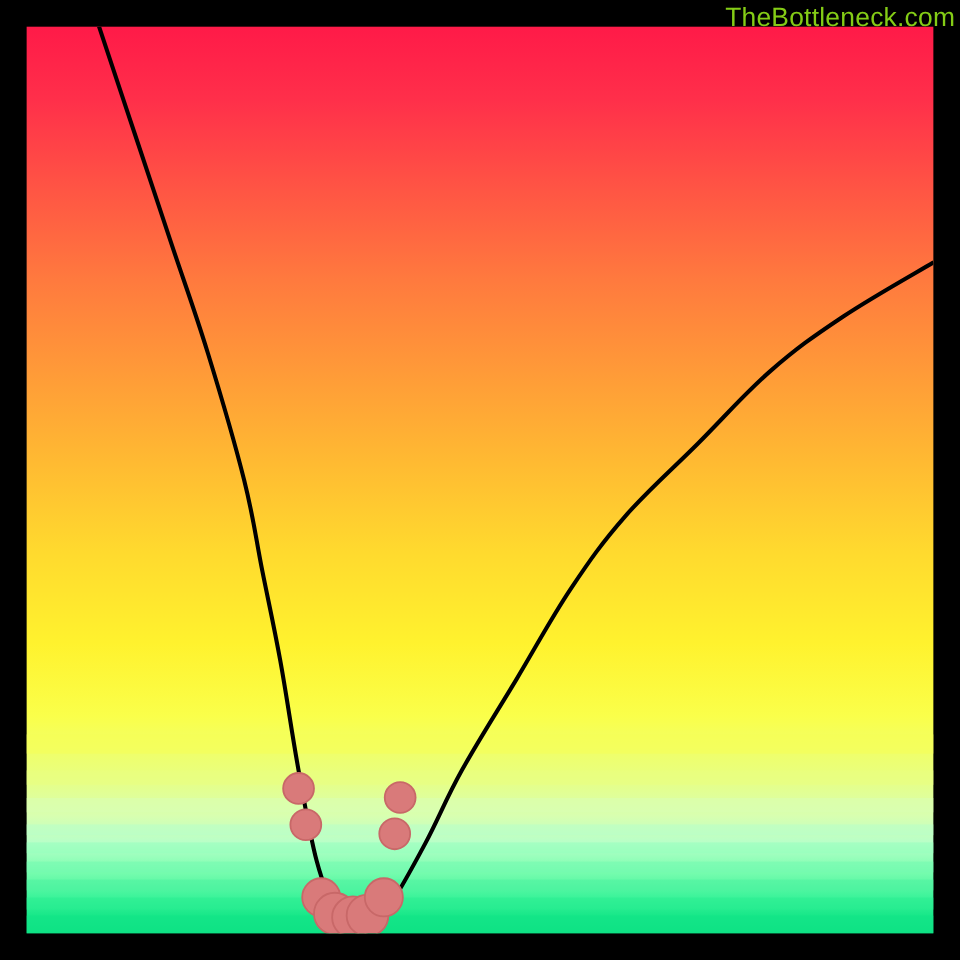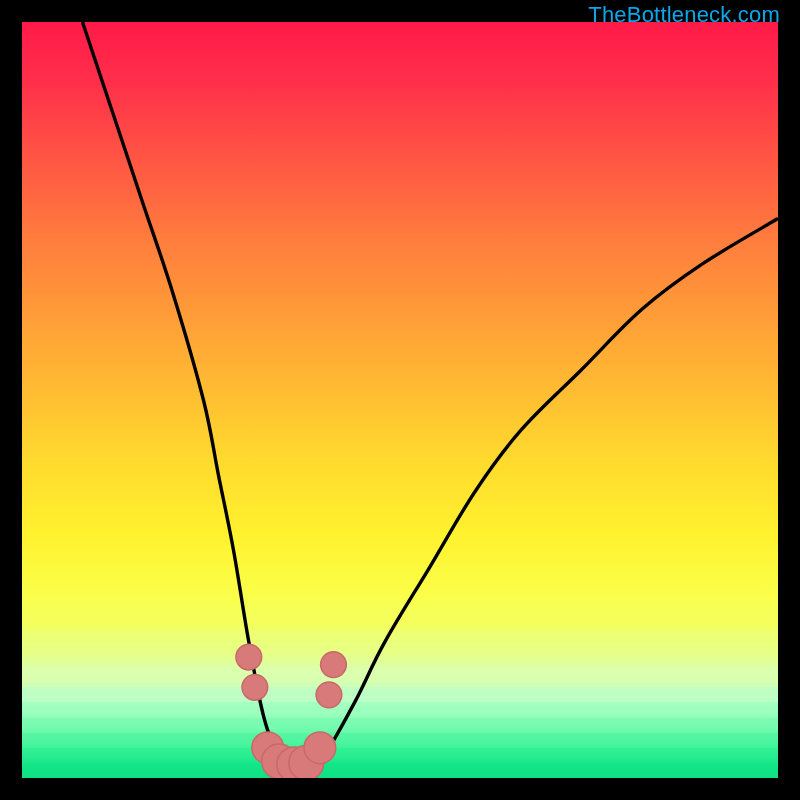--- a/index.html
+++ b/index.html
@@ -44,22 +44,22 @@
   }
   .band {
     position: absolute;
     left: 0;
     width: 100%;
     opacity: 0.55;
   }
   .attribution {
     position: absolute;
     top: 2px;
-    right: 20px;
-    color: #0ea5e9;
+    right: 4px;
+    color: #84cc16;
     font-size: 22px;
     letter-spacing: 0.2px;
   }
   svg.curve {
     position: absolute;
     left: 0; top: 0;
     width: 100%; height: 100%;
   }
 </style>
 </head>

